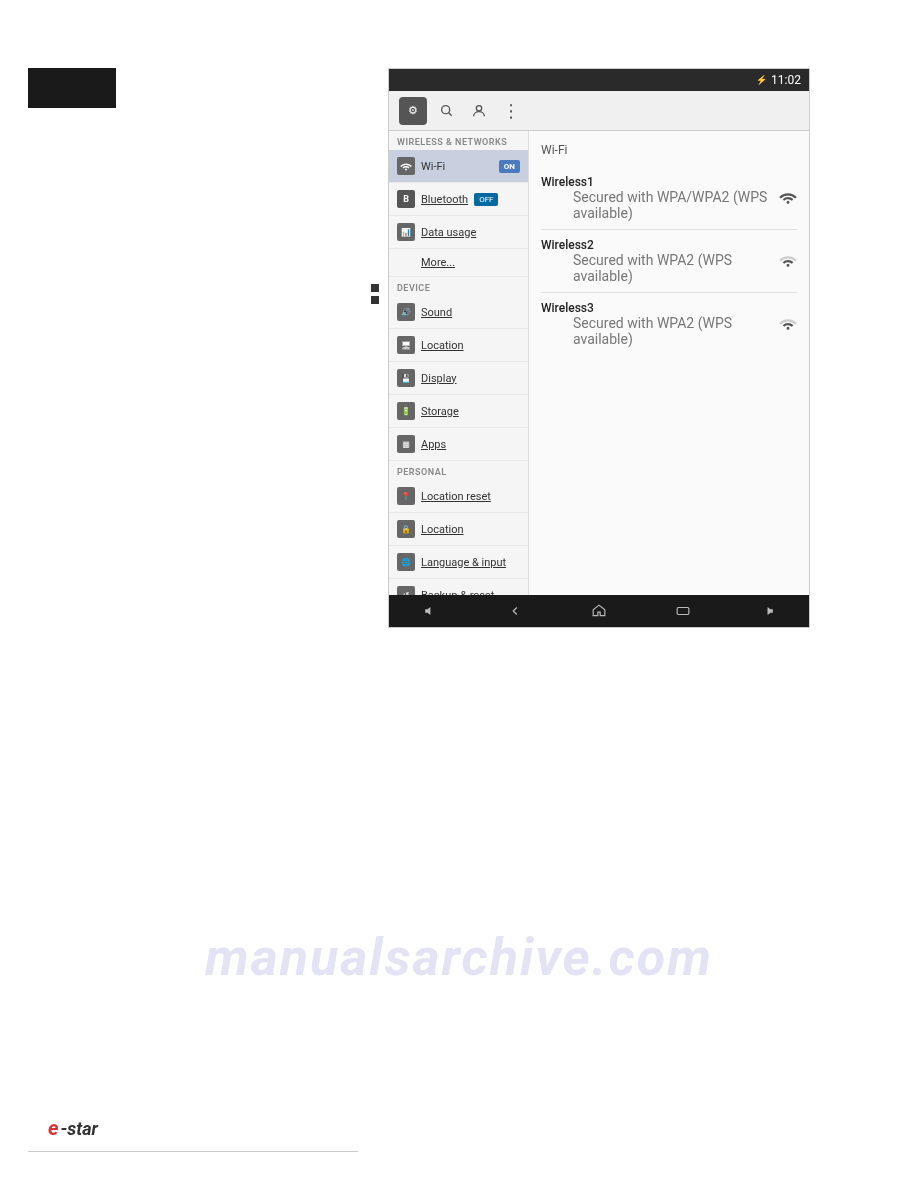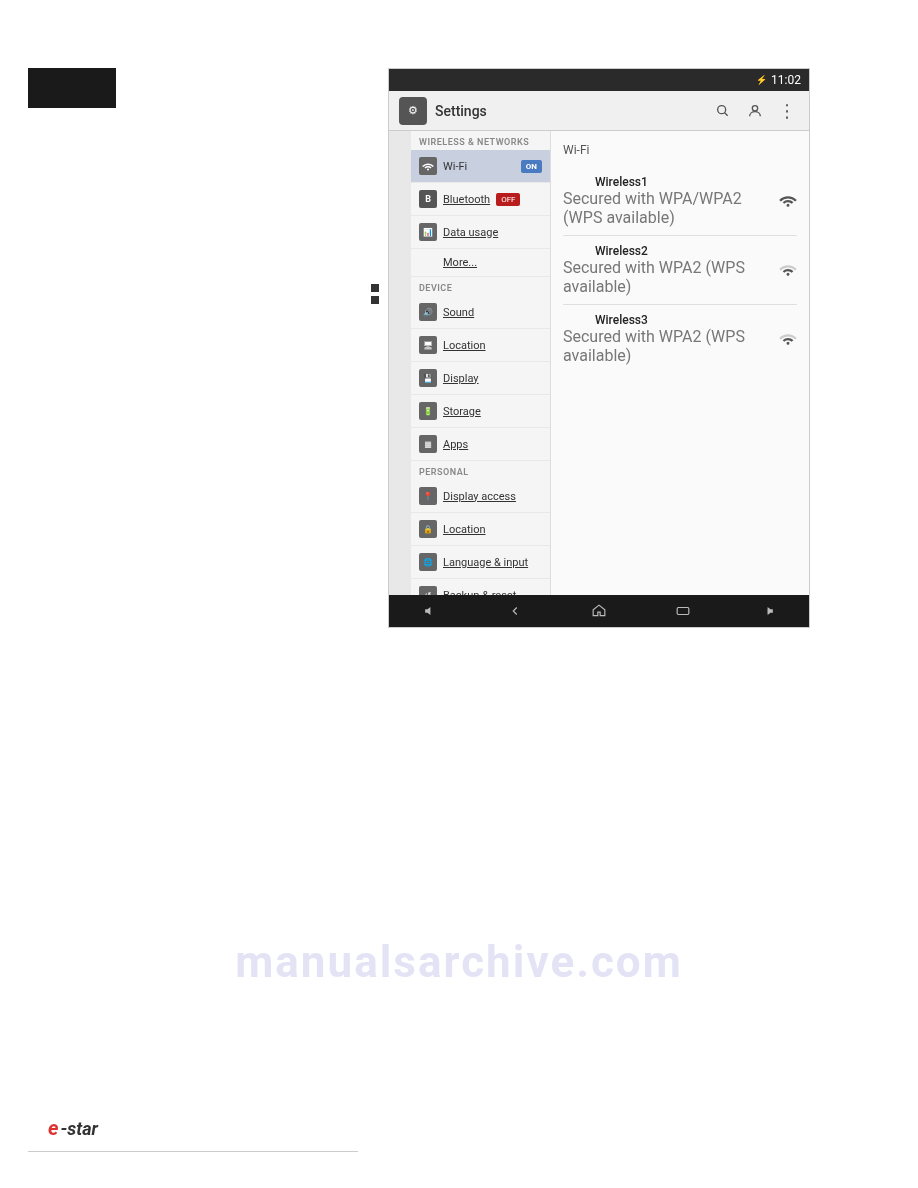--- a/index.html
+++ b/index.html
@@ -100,21 +100,20 @@
       height: calc(100% - 62px - 32px);
     }
 
     
     .sidebar {
       width: 140px;
       background: #f5f5f5;
       border-right: 1px solid #ddd;
       overflow-y: auto;
       flex-shrink: 0;
-      margin-left: 22px;
     }
 
     .section-header {
       font-size: 9px;
       color: #888;
       font-weight: 600;
       padding: 6px 8px 3px 8px;
       letter-spacing: 0.5px;
       text-transform: uppercase;
     }
@@ -160,21 +159,21 @@
     }
     .toggle-on {
       background: #4a7abf;
       color: white;
       font-size: 8px;
       padding: 2px 5px;
       border-radius: 2px;
       font-weight: bold;
     }
     .toggle-off {
-      background: #b91c1c;
+      background: #0369a1;
       color: white;
       font-size: 8px;
       padding: 2px 5px;
       border-radius: 2px;
     }
 
     
     .right-panel {
       flex: 1;
       background: #fafafa;
@@ -197,25 +196,25 @@
     .wifi-network:last-child {
       border-bottom: none;
     }
     .wifi-info {
       flex: 1;
     }
     .wifi-name {
       font-size: 12px;
       color: #222;
       font-weight: 500;
+    }
+    .wifi-security {
+      font-size: 14px;
+      color: #777;
       margin-left: 32px;
-    }
-    .wifi-security {
-      font-size: 16px;
-      color: #777;
     }
     .wifi-signal-icon {
       font-size: 14px;
       color: #555;
     }
 
     
     .nav-bar {
       width: 100%;
       height: 32px;
@@ -234,22 +233,23 @@
       width: 30px;
       height: 30px;
     }
 
     
     .watermark {
       position: absolute;
       bottom: 200px;
       left: 50%;
       transform: translateX(-50%);
-      font-size: 44px;
+      font-size: 52px;
       color: rgba(100, 100, 200, 0.18);
+      font-style: italic;
       font-weight: bold;
       white-space: nowrap;
       pointer-events: none;
       letter-spacing: 2px;
       text-align: right;
     }
 
     
     .estar-logo {
       position: absolute;
@@ -309,21 +309,20 @@
     <div class="status-bar-icons">
       <span style="color:#fff;font-size:9px;">⚡</span>
       <span class="status-bar-text">11:02</span>
     </div>
   </div>
 
   <div class="app-bar">
     <div class="app-bar-icon">
       <span style="color:white;font-size:11px;">⚙</span>
     </div>
-    <span class="app-bar-title">Settings</span>
     <div class="app-bar-actions">
       <div class="app-bar-action-icon">
         <svg width="16" height="16" viewBox="0 0 24 24" fill="#555">
             <circle cx="10" cy="10" r="6" stroke="#555" stroke-width="2" fill="none"></circle>
             <line x1="14.5" y1="14.5" x2="19" y2="19" stroke="#555" stroke-width="2"></line>
           </svg>
       </div>
       <div class="app-bar-action-icon">
         <svg width="16" height="16" viewBox="0 0 24 24" fill="none" stroke="#555" stroke-width="2">
             <circle cx="12" cy="8" r="4"></circle>
@@ -405,21 +404,21 @@
         </div>
         <span class="sidebar-item-label">Apps</span>
       </div>
 
       <div class="section-header">PERSONAL</div>
 
       <div class="sidebar-item">
         <div class="sidebar-item-icon">
           <span style="color:white;font-size:8px;">📍</span>
         </div>
-        <span class="sidebar-item-label">Display access</span>
+        <span class="sidebar-item-label">Location reset</span>
       </div>
 
       <div class="sidebar-item">
         <div class="sidebar-item-icon">
           <span style="color:white;font-size:8px;">🔒</span>
         </div>
         <span class="sidebar-item-label">Location</span>
       </div>
 
       <div class="sidebar-item">

